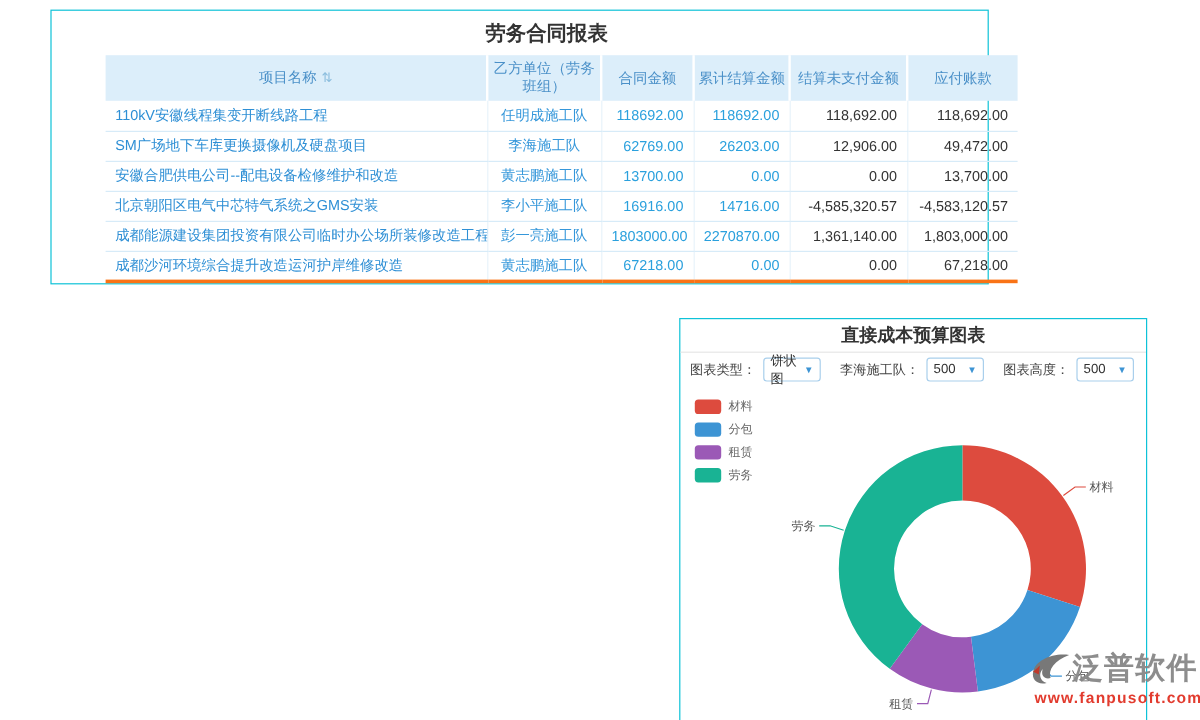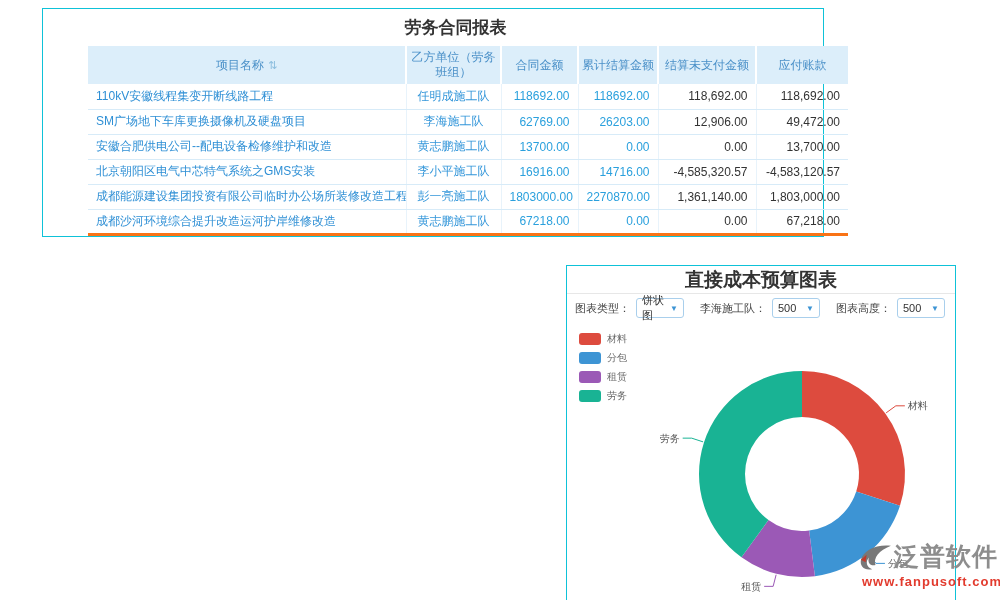--- a/index.html
+++ b/index.html
@@ -24,21 +24,21 @@
   td.col-project { color:#2e8fd5; text-align:left; }
   td.col-unit { color:#3597da; text-align:center; }
   td.col-contract, td.col-settled { color:#2aa0dd; text-align:right; }
   td.col-unpaid, td.col-payable { color:#333; text-align:right; }
   .sort-icon { color:#8cbede; font-size:11px; margin-left:4px; }
 
   
   .chart-panel { position:absolute; left:566px; top:265px; width:390px;
     height:400px; border:1px solid #0ec2d8; background:#fff; }
   .chart-title { height:28px; line-height:28px; text-align:center;
-    font-size:19px; font-weight:bold; color:#333;
+    font-size:15px; font-weight:bold; color:#333;
     border-bottom:1px solid #e7e7e7; }
   .chart-controls { display:flex; align-items:center; height:28px;
     padding:0 0 0 8px; gap:6px; }
   .ctrl-label { font-size:11px; color:#444; white-space:nowrap; }
   .select { display:flex; justify-content:space-between; align-items:center;
     width:68px; height:20px; border:1px solid #a9cfec; border-radius:3px;
     background:#fff; padding:0 5px; font-size:11px; color:#333;
     margin-right:10px; cursor:pointer; }
   .select .caret { color:#3d94d4; font-size:8px; }
   .chart-area { position:relative; width:388px; height:279px; }

